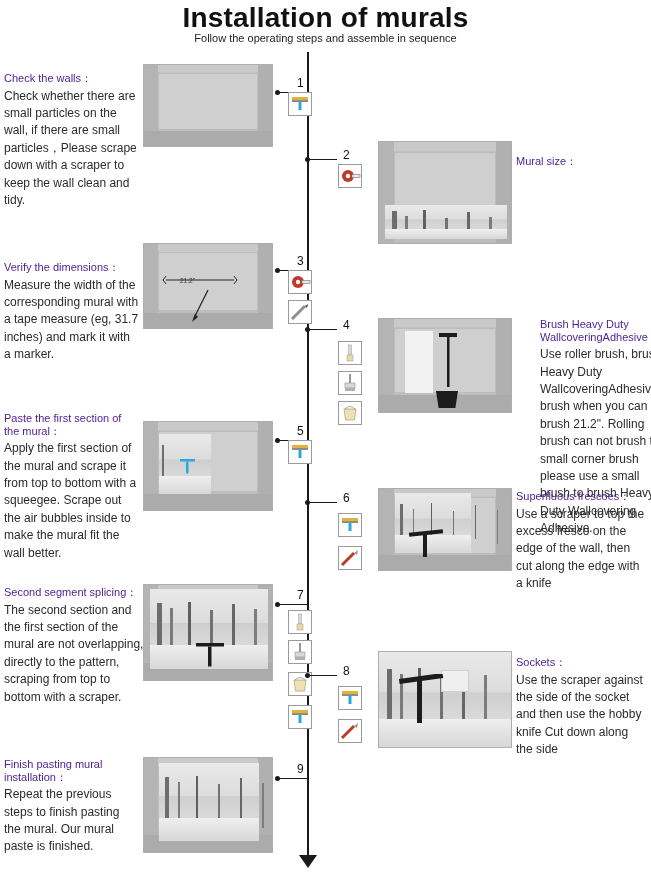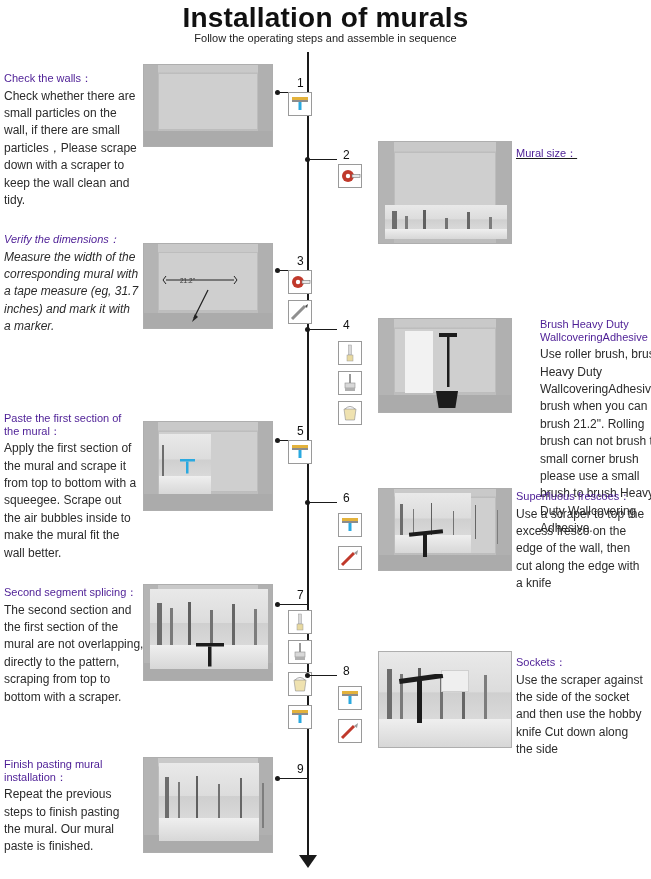--- a/index.html
+++ b/index.html
@@ -160,25 +160,25 @@
   </div>
   <div class="photo" style="left:378px;top:141px;width:134px;height:103px;">
     <div class="room">
         <div class="ceil"></div>
         <div class="sideL"></div>
         <div class="sideR"></div>
         <div class="wall"></div>
       </div>
     <div class="snow" style="left:6px;bottom:4px;width:122px;height:34px;"></div>
   </div>
-  <div class="blk" style="left:516px;top:147px;width:128px;text-decoration:underline;">
+  <div class="blk" style="left:516px;top:155px;width:128px;">
     <h3>Mural size：</h3>
   </div>
 
-  <div class="blk" style="left:4px;top:233px;width:135px;font-style:italic;">
+  <div class="blk" style="left:4px;top:261px;width:135px;">
     <h3>Verify the dimensions：</h3>
     <p>Measure the width of the corresponding mural with a tape measure (eg, 31.7 inches) and mark it with a marker.</p>
   </div>
   <div class="photo" style="left:143px;top:243px;width:130px;height:86px;">
     <div class="room">
         <div class="ceil"></div>
         <div class="sideL"></div>
         <div class="sideR"></div>
         <div class="wall"></div>
         <div class="floor"></div>

